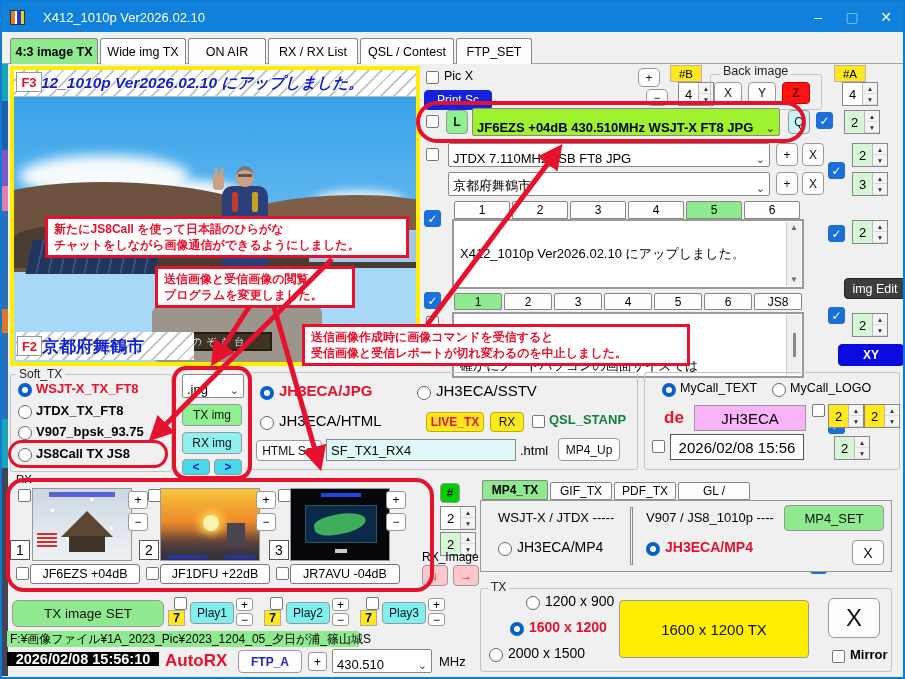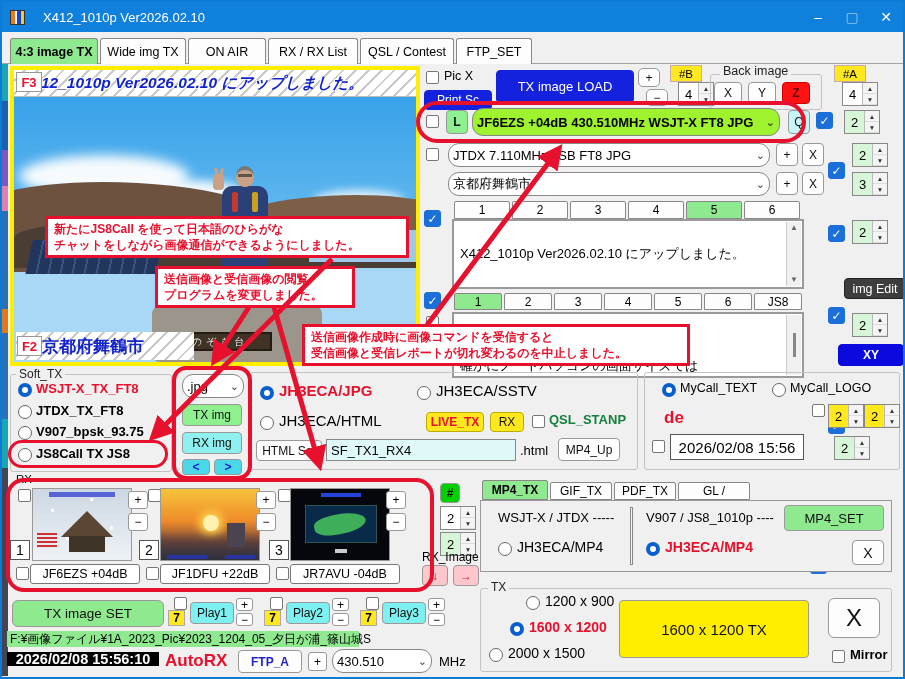--- a/index.html
+++ b/index.html
@@ -20,21 +20,21 @@
   .cb.big{width:17px;height:17px;border-radius:3px;}
   .cb.big::after{font-size:12px;left:2.5px;top:0.5px;}
   .rd{width:14px;height:14px;border:1px solid #666;border-radius:50%;background:#fff;display:block;}
   .rd.on{border:4.5px solid #0a5fd0;}
   .spin{display:flex;border:1px solid #888;background:#fff;height:24px;}
   .spin .v{width:19px;display:flex;align-items:center;justify-content:center;font-size:13px;}
   .spin .ud{display:flex;flex-direction:column;width:15px;border-left:1px solid #bbb;}
   .spin .ud i{flex:1;font-style:normal;font-size:6.5px;display:flex;align-items:center;justify-content:center;color:#333;background:#f4f4f4;border-bottom:1px solid #ddd;}
   .spin.green .v{background:#d7f6d7;}
   .spin.yellow .v{background:#ffe81e;}
-  .combo{border:1px solid #888;border-radius:11px;background:#fff;display:flex;align-items:center;font-size:13px;padding:0 4px;}
+  .combo{border:1px solid #888;border-radius:2px;background:#fff;display:flex;align-items:flex-end;font-size:13px;padding:0 4px;}
   .combo .txt{flex:1;overflow:hidden;white-space:nowrap;}
   .combo .chev{color:#444;font-size:11px;margin-left:3px;}
   .stab{position:absolute;border:1px solid #888;background:#fdfdfd;display:flex;align-items:center;justify-content:center;font-size:12px;border-radius:2px 2px 0 0;}
   .stab.sel{background:#8fe98f;}
   .grp{border:1px solid #c3c3c3;border-radius:3px;}
   .grplab{position:absolute;font-size:12px;background:#f0f0f0;padding:0 3px;color:#222;}
   .note{background:#fff;border:3px solid #e8112d;color:#e8112d;font-size:12px;font-weight:bold;line-height:1.35;white-space:pre-line;padding:2px 6px;z-index:40;}
   .redring{border:4px solid #e8112d;background:transparent;pointer-events:none;z-index:60;}
   .memo{border:2px solid #9a9a9a;background:#fff;font-size:13px;padding:3px 6px;white-space:pre-line;line-height:1.5;}
   .sbar{position:absolute;right:1px;top:1px;bottom:1px;width:15px;background:#f0f0f0;border-left:1px solid #ccc;display:flex;flex-direction:column;justify-content:space-between;align-items:center;font-size:8px;color:#666;}
@@ -123,21 +123,20 @@
 プログラムを変更しました。</div>
     </div>
   </div>
 
   <div class="abs note" style="left:300px;top:322px;width:388px;z-index:45;">送信画像作成時に画像コマンドを受信すると
 受信画像と受信レポートが切れ変わるのを中止しました。</div>
 
   <span class="abs cb" style="left:424px;top:69px;"></span>
   <span class="abs" style="left:442px;top:67px;font-size:12.5px;">Pic X</span>
   <div class="abs btn" style="left:422px;top:88px;width:68px;height:20px;background:#1522dd;color:#fff;border-color:#1522dd;">Print Sc</div>
-  <div class="abs btn" style="left:494px;top:68px;width:138px;height:33px;background:#1522dd;color:#fff;border-color:#1522dd;font-size:13px;">TX image  LOAD</div>
   <div class="abs btn" style="left:636px;top:66px;width:22px;height:19px;border-radius:5px;">+</div>
   <div class="abs btn" style="left:644px;top:87px;width:22px;height:17px;border-radius:5px;">−</div>
   <div class="abs" style="left:668px;top:63px;width:32px;height:17px;background:#ffe81e;border:1px solid #caa;font-size:11.5px;display:flex;align-items:center;justify-content:center;">#B</div>
   <span class="abs spin" style="left:676px;top:80px;">
       <span class="v">4</span>
       <span class="ud">
         <i>▲</i>
         <i>▼</i>
       </span>
     </span>
@@ -285,20 +284,21 @@
   <div class="abs" style="left:324px;top:437px;width:190px;height:22px;background:#dff8f8;border:1px solid #888;font-size:13px;display:flex;align-items:center;padding-left:4px;">SF_TX1_RX4</div>
   <span class="abs" style="left:518px;top:441px;font-size:13px;">.html</span>
   <div class="abs btn" style="left:556px;top:436px;width:62px;height:23px;">MP4_Up</div>
 
   <div class="abs grp" style="left:642px;top:370px;width:256px;height:98px;"></div>
   <span class="abs rd on" style="left:660px;top:381px;"></span>
   <span class="abs" style="left:678px;top:379px;font-size:12.5px;">MyCall_TEXT</span>
   <span class="abs rd" style="left:770px;top:381px;"></span>
   <span class="abs" style="left:788px;top:379px;font-size:12.5px;">MyCall_LOGO</span>
   <span class="abs" style="left:662px;top:406px;font-size:17px;font-weight:bold;color:#e8112d;">de</span>
+  <div class="abs" style="left:692px;top:403px;width:112px;height:26px;background:#f9b4f9;border:1px solid #999;font-size:15px;display:flex;align-items:center;justify-content:center;">JH3ECA</div>
   <span class="abs cb" style="left:810px;top:402px;"></span>
   <span class="abs spin yellow" style="left:826px;top:402px;">
       <span class="v">2</span>
       <span class="ud">
         <i>▲</i>
         <i>▼</i>
       </span>
     </span>
   <span class="abs spin yellow" style="left:862px;top:402px;">
       <span class="v">2</span>

